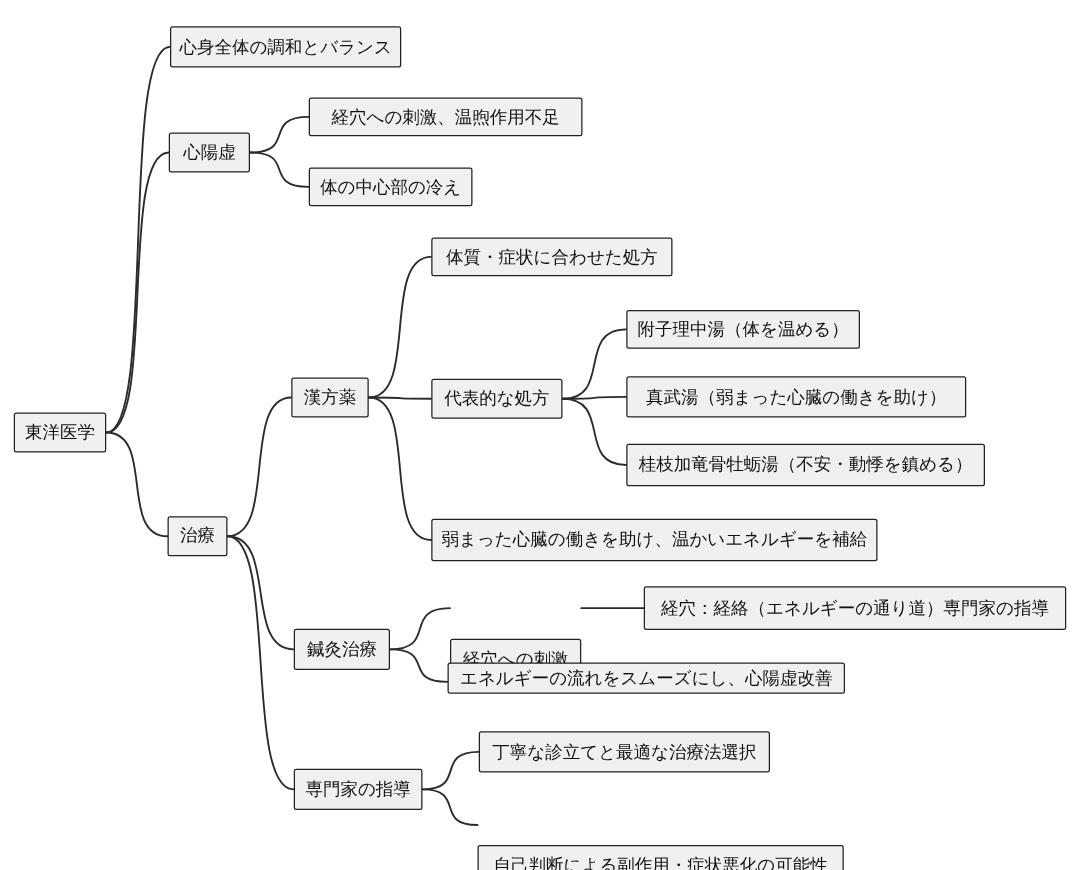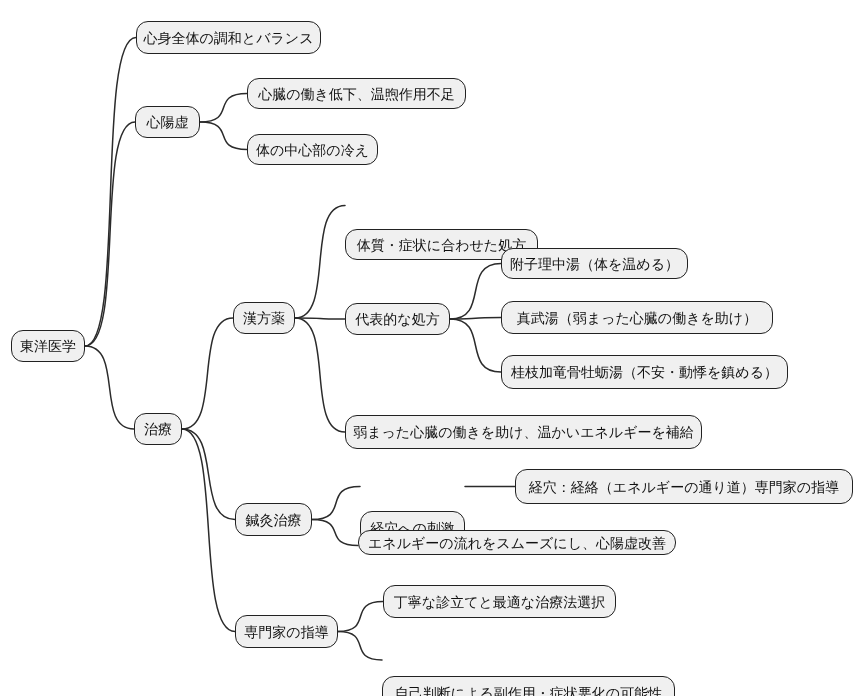--- a/index.html
+++ b/index.html
@@ -21,21 +21,21 @@
     top: 0;
   }
   .node {
     position: absolute;
     box-sizing: border-box;
     display: flex;
     align-items: center;
     justify-content: center;
     background: var(--node-fill, #f0f0f0);
     border: 1.7px solid var(--node-border, #222222);
-    border-radius: 12px;
+    border-radius: 2px;
     font-size: 14px;
     line-height: 1;
     color: var(--text, #111111);
     white-space: nowrap;
     padding: 0 6px;
   }
 </style>
 </head>
 <body>
 
@@ -58,25 +58,25 @@
       <path d="M 312 519.5 C 350.4 519.5, 321.6 486.5, 360 486.5" fill="none" stroke="#2b2b2b" stroke-width="1.5" stroke-linecap="round"></path>
       <path d="M 312 519.5 C 348.8 519.5, 321.2 545.5, 358 545.5" fill="none" stroke="#2b2b2b" stroke-width="1.5" stroke-linecap="round"></path>
       <path d="M 465 486.5 C 505 486.5, 475 486.5, 515 486.5" fill="none" stroke="#2b2b2b" stroke-width="1.5" stroke-linecap="round"></path>
       <path d="M 338 631.5 C 374 631.5, 347 601.5, 383 601.5" fill="none" stroke="#2b2b2b" stroke-width="1.5" stroke-linecap="round"></path>
       <path d="M 338 631.5 C 373.2 631.5, 346.8 660, 382 660" fill="none" stroke="#2b2b2b" stroke-width="1.5" stroke-linecap="round"></path>
     </svg>
 
 <div class="node" style="left: 11px; top: 330px; width: 74px; height: 32px;">東洋医学</div>
     <div class="node" style="left: 136px; top: 21px; width: 185px; height: 33px;">心身全体の調和とバランス</div>
     <div class="node" style="left: 135px; top: 106px; width: 65px; height: 32px;">心陽虚</div>
-    <div class="node" style="left: 247px; top: 78px; width: 219px; height: 31px;">心臓の働き低下、温煦作用不足</div>
+    <div class="node" style="left: 247px; top: 78px; width: 219px; height: 31px;">経穴への刺激、温煦作用不足</div>
     <div class="node" style="left: 247px; top: 134px; width: 131px; height: 31px;">体の中心部の冷え</div>
     <div class="node" style="left: 134px; top: 413px; width: 48px; height: 32px;">治療</div>
     <div class="node" style="left: 233px; top: 302px; width: 62px; height: 32px;">漢方薬</div>
-    <div class="node" style="left: 345px; top: 190px; width: 193px; height: 31px; margin-top: 39px;">体質・症状に合わせた処方</div>
+    <div class="node" style="left: 345px; top: 190px; width: 193px; height: 31px;">体質・症状に合わせた処方</div>
     <div class="node" style="left: 345px; top: 303px; width: 105px; height: 32px;">代表的な処方</div>
     <div class="node" style="left: 501px; top: 248px; width: 187px; height: 31px;">附子理中湯（体を温める）</div>
     <div class="node" style="left: 501px; top: 301px; width: 272px; height: 33px;">真武湯（弱まった心臓の働きを助け）</div>
     <div class="node" style="left: 501px; top: 355px; width: 287px; height: 34px;">桂枝加竜骨牡蛎湯（不安・動悸を鎮める）</div>
     <div class="node" style="left: 345px; top: 415px; width: 357px; height: 34px;">弱まった心臓の働きを助け、温かいエネルギーを補給</div>
     <div class="node" style="left: 235px; top: 503px; width: 77px; height: 33px;">鍼灸治療</div>
     <div class="node" style="left: 360px; top: 470px; width: 105px; height: 33px; margin-top: 41px;">経穴への刺激</div>
     <div class="node" style="left: 515px; top: 469px; width: 338px; height: 35px;">経穴：経絡（エネルギーの通り道）専門家の指導</div>
     <div class="node" style="left: 358px; top: 530px; width: 318px; height: 25px;">エネルギーの流れをスムーズにし、心陽虚改善</div>
     <div class="node" style="left: 235px; top: 615px; width: 103px; height: 33px;">専門家の指導</div>

